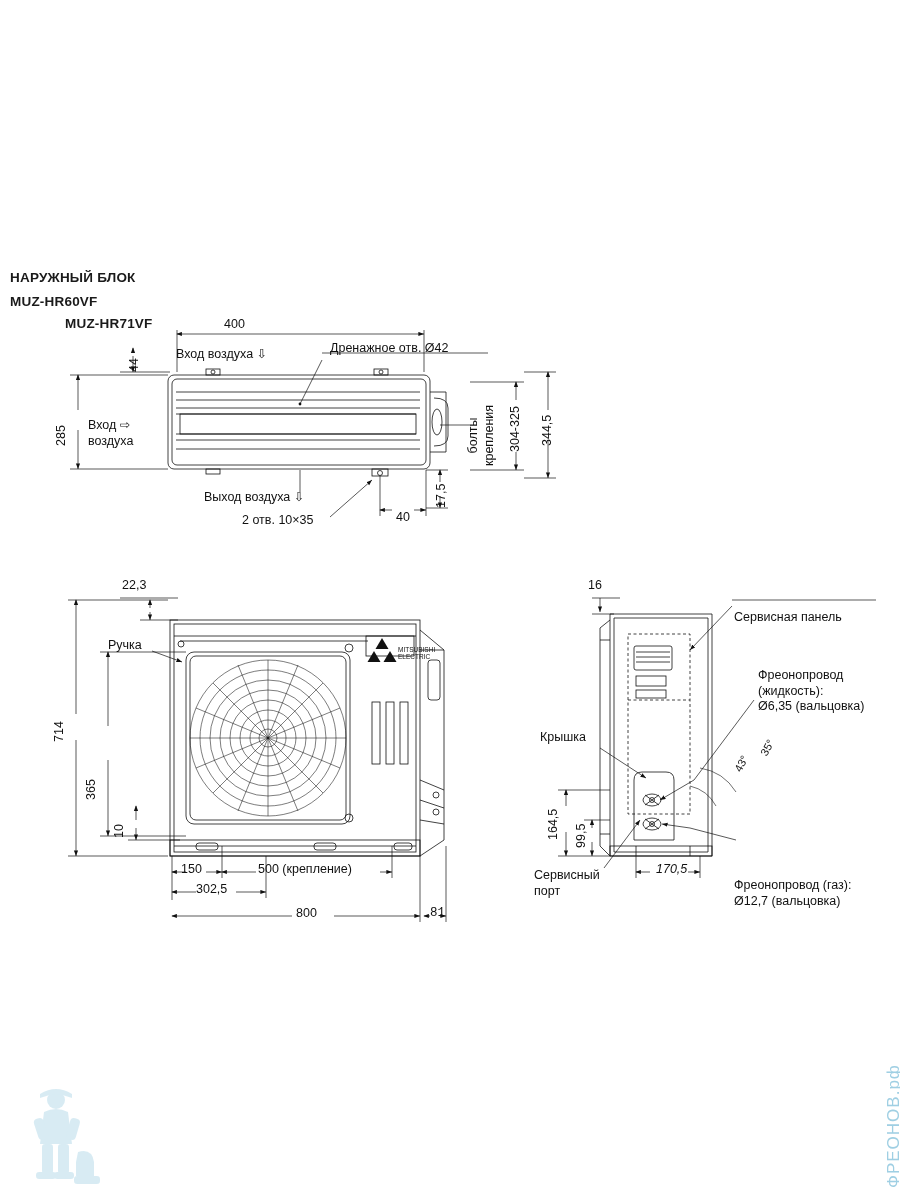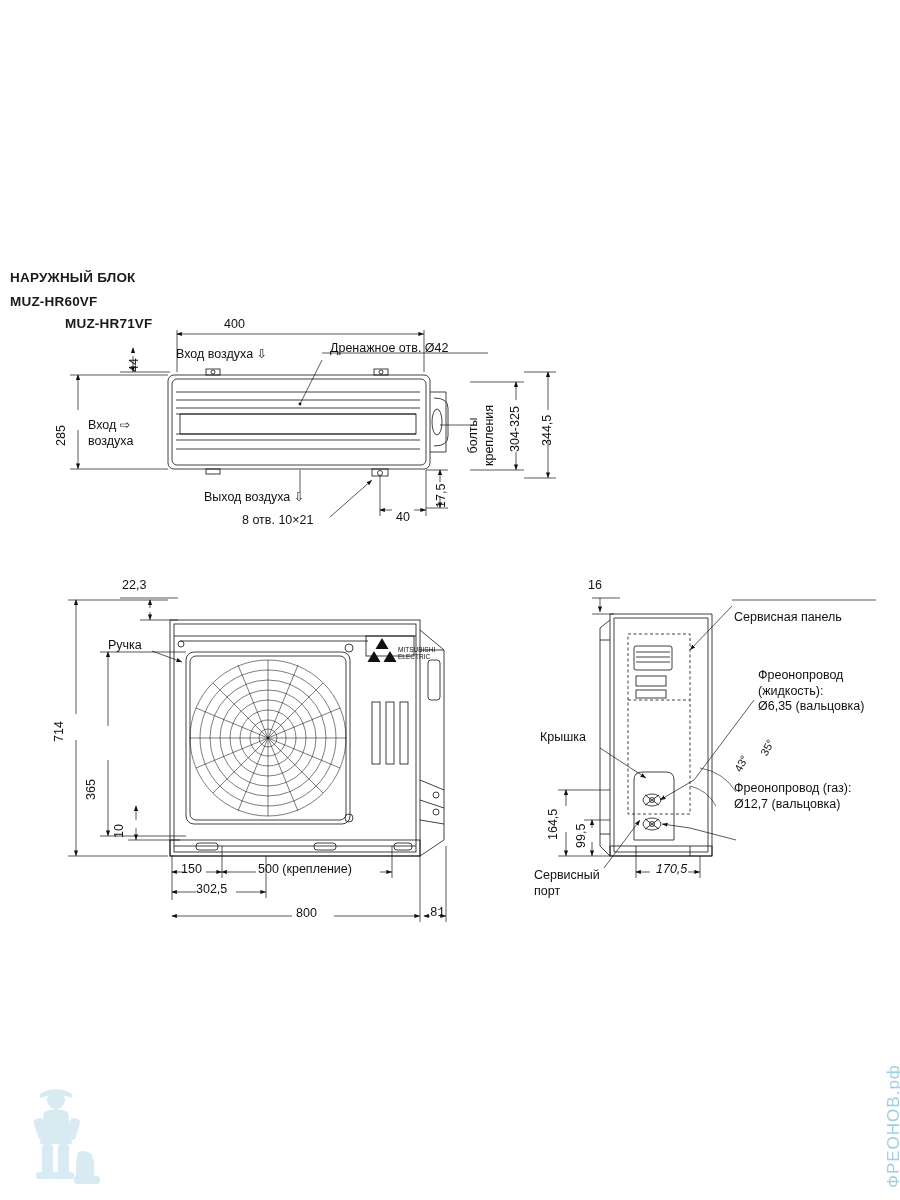--- a/index.html
+++ b/index.html
@@ -363,21 +363,21 @@
   </svg>
 
   <div class="lbl" style="left:224px; top:317px;">400</div>
   <div class="lbl rot90" style="left:54px; top:446px;">285</div>
   <div class="lbl rot90" style="left:127px; top:372px;">44</div>
   <div class="lbl" style="left:176px; top:347px;">Вход воздуха ⇩</div>
   <div class="lbl" style="left:88px; top:418px;">Вход ⇨
 воздуха</div>
   <div class="lbl" style="left:330px; top:341px;">Дренажное отв. Ø42</div>
   <div class="lbl" style="left:204px; top:490px;">Выход воздуха ⇩</div>
-  <div class="lbl" style="left:242px; top:513px;">8 отв. 10×21</div>
+  <div class="lbl" style="left:242px; top:513px;">2 отв. 10×35</div>
   <div class="lbl rot90" style="left:466px; top:466px; text-align:center;">болты
 крепления</div>
   <div class="lbl rot90" style="left:508px; top:452px;">304-325</div>
   <div class="lbl rot90" style="left:540px; top:446px;">344,5</div>
   <div class="lbl" style="left:396px; top:510px;">40</div>
   <div class="lbl rot90" style="left:434px; top:508px;">17,5</div>
 
   <div class="lbl" style="left:122px; top:578px;">22,3</div>
   <div class="lbl rot90" style="left:52px; top:742px;">714</div>
   <div class="lbl rot90" style="left:84px; top:800px;">365</div>
@@ -387,21 +387,21 @@
   <div class="lbl" style="left:258px; top:862px;">500 (крепление)</div>
   <div class="lbl" style="left:196px; top:882px;">302,5</div>
   <div class="lbl" style="left:296px; top:906px;">800</div>
   <div class="lbl" style="left:430px; top:906px;font-family:Liberation Mono, monospace;">81</div>
 
   <div class="lbl" style="left:588px; top:578px;">16</div>
   <div class="lbl" style="left:734px; top:590px;margin-top:20px;">Сервисная панель</div>
   <div class="lbl" style="left:758px; top:668px;">Фреонопровод
 (жидкость):
 Ø6,35 (вальцовка)</div>
-  <div class="lbl" style="left:734px; top:781px;">Фреонопровод (газ):
+  <div class="lbl" style="left:734px; top:878px;">Фреонопровод (газ):
 Ø12,7 (вальцовка)</div>
   <div class="lbl" style="left:540px; top:730px;">Крышка</div>
   <div class="lbl" style="left:534px; top:868px;">Сервисный
 порт</div>
   <div class="lbl rot90" style="left:546px; top:840px;">164,5</div>
   <div class="lbl rot90" style="left:574px; top:848px;">99,5</div>
   <div class="lbl" style="left:656px; top:862px;font-style:italic;">170,5</div>
   <div class="lbl" style="left:758px; top:752px; transform:rotate(-62deg); transform-origin:left top; font-size:11px;">35°</div>
   <div class="lbl" style="left:732px; top:768px; transform:rotate(-62deg); transform-origin:left top; font-size:11px;">43°</div>
 

